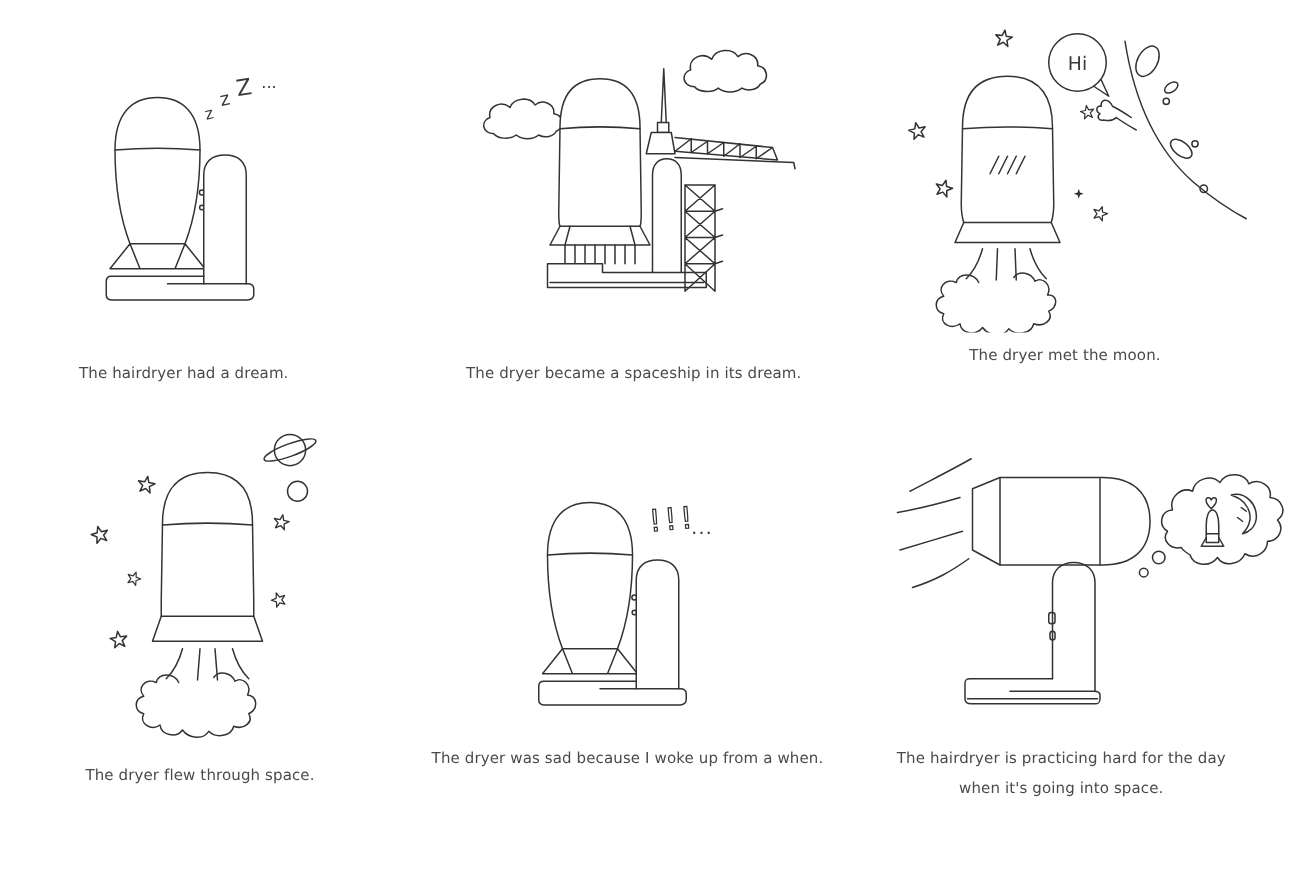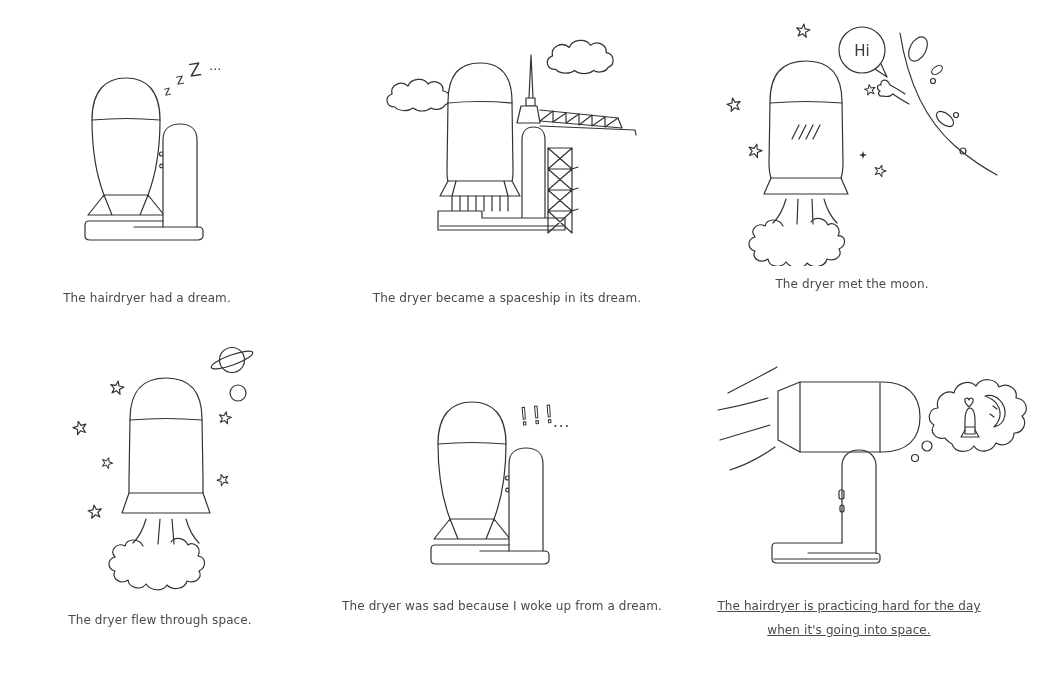--- a/index.html
+++ b/index.html
@@ -9,21 +9,21 @@
   .panel{display:block;}
   .panel svg{display:block;margin:0 auto;}
   svg path,svg circle,svg ellipse,svg rect,svg line{stroke:#333;fill:none;stroke-width:1.2;
         stroke-linecap:round;stroke-linejoin:round;}
   svg .f{fill:#ffffff;}
   svg .solid{fill:#333;stroke:none;}
   svg text{font-family:"DejaVu Sans",sans-serif;fill:#3a3a3a;stroke:none;}
   svg text.outline{fill:#ffffff;stroke:#333;stroke-width:1;letter-spacing:3px;}
   .caption{margin-top:6px;text-align:center;font-size:12px;color:#4a4a4a;line-height:24px;letter-spacing:0.1px;}
   .c1{transform:translateX(-28px);} .c2{transform:translateX(-18px);} .c3{transform:translateX(-15px);}
-  .c4{transform:translateX(-23px);} .c5{transform:translateX(-23px);} .c6{transform:translateX(-26px);max-width:280px;margin-left:auto;margin-right:auto;text-decoration:underline;}
+  .c4{transform:translateX(-23px);} .c5{transform:translateX(-23px);} .c6{transform:translateX(-26px);max-width:280px;margin-left:auto;margin-right:auto;}
 </style>
 </head>
 <body>
 
 <div class="page">
 <div class="grid">
 
   <div class="panel">
     <svg width="340" height="272" viewBox="0 0 340 272">
       <g>
@@ -147,21 +147,21 @@
         <circle cx="152.5" cy="148" r="2"></circle>
         <circle cx="152.5" cy="160" r="1.8"></circle>
         <path class="f" d="M154,221 L154,134 C154,123 161,118 171,118 C181,118 188,123 188,134 L188,221"></path>
         <path d="M154,215 L80,215 C77,215 76,217 76,219 L76,230 C76,233 78,234 81,234 L189,234 C192,234 194,232 194,230 L194,225 C194,222 192,221 189,221 M125,221 L189,221"></path>
       </g>
       <g>
         <text class="outline" x="164" y="94" font-size="24" transform="rotate(-5 178 84)">!!!</text>
         <text x="198" y="97" font-size="15" letter-spacing="1">...</text>
       </g>
     </svg>
-    <div class="caption c5">The dryer was sad because I woke up from a dream.</div>
+    <div class="caption c5">The dryer was sad because I woke up from a when.</div>
   </div>
 
   <div class="panel">
     <svg width="340" height="258" viewBox="0 0 340 258">
       <path d="M72,37 C58,45 40,54 23,63 M63,68 C46,73 30,77 13,80 M65,95 C48,100 32,105 15,110 M70,117 C56,127 44,134 25,140"></path>
       <g>
         <path class="f" d="M95,52 L73,61 L73,110 L95,122"></path>
         <path class="f" d="M95,52 L177,52 C201,52 215,64 215,87 C215,110 201,122 177,122 L95,122 Z"></path>
         <path d="M175,53 L175,122"></path>
         <path d="M137,213 L137,136 C137,126 144,120 154,120 C164,120 171,126 171,136 L171,223"></path>

